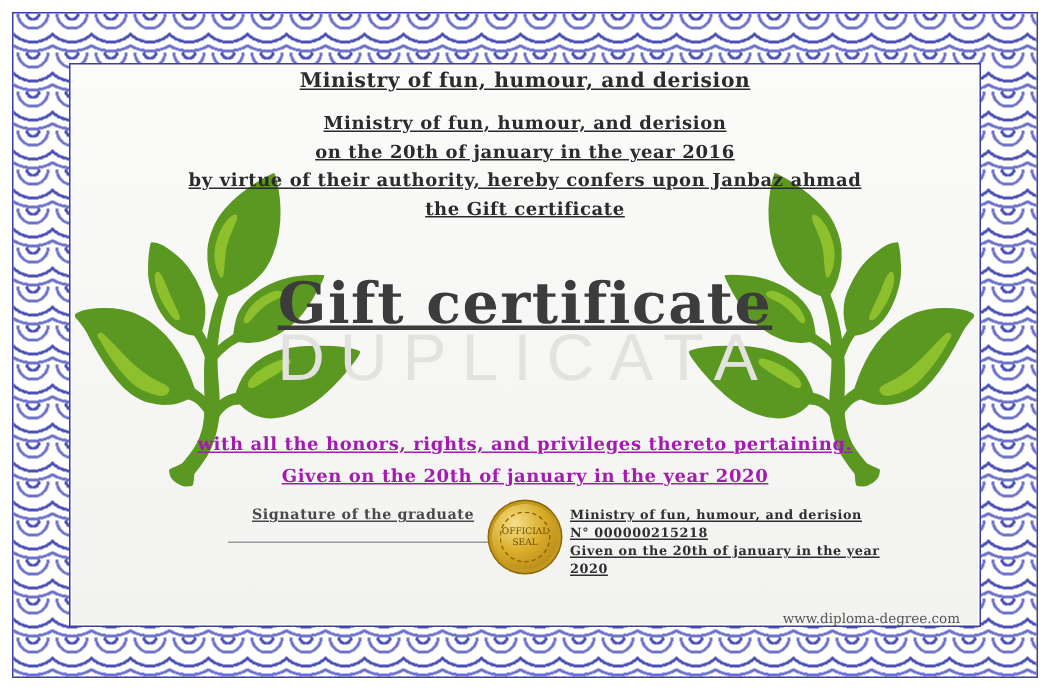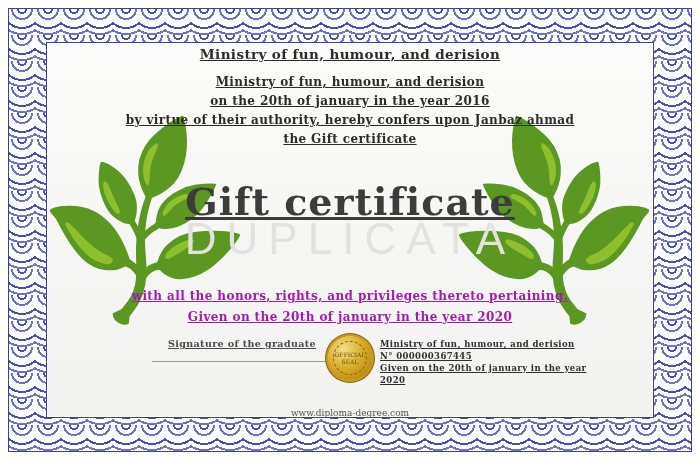--- a/index.html
+++ b/index.html
@@ -170,21 +170,21 @@
     text-align: center;
     line-height: 7px;
     padding: 0 4px;
     box-sizing: border-box;
   }
   .site {
     position: absolute;
     left: 0;
     right: 0;
     bottom: -12px;
-    text-align: center;
+    text-align: right;
     font-size: 9px;
     color: #555;
   }
 </style>
 </head>
 <body>
 
 <div id="certificate">
 
   <div class="border-outer"></div>
@@ -217,20 +217,20 @@
       <div class="gothic">Signature of the graduate</div>
       <div class="sig-rule"></div>
     </div>
 
     <div class="seal">
       <div class="seal-text">OFFICIAL SEAL</div>
     </div>
 
     <div class="sig-right">
       <div class="gothic">Ministry of fun, humour, and derision</div>
-      <div class="gothic">N° 000000367445</div>
+      <div class="gothic">N° 000000215218</div>
       <div class="gothic">Given on the 20th of january in the year 2020</div>
     </div>
 
     <div class="site">www.diploma-degree.com</div>
   </div>
 
 </div>
 
 </body></html>

